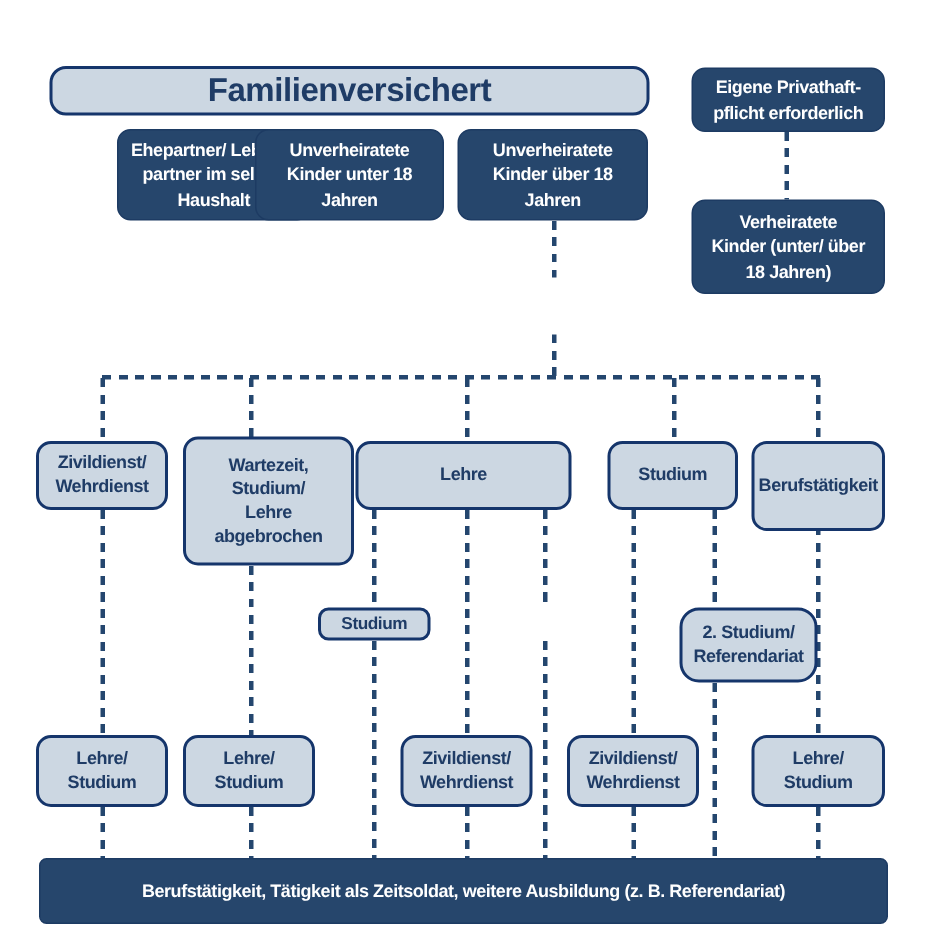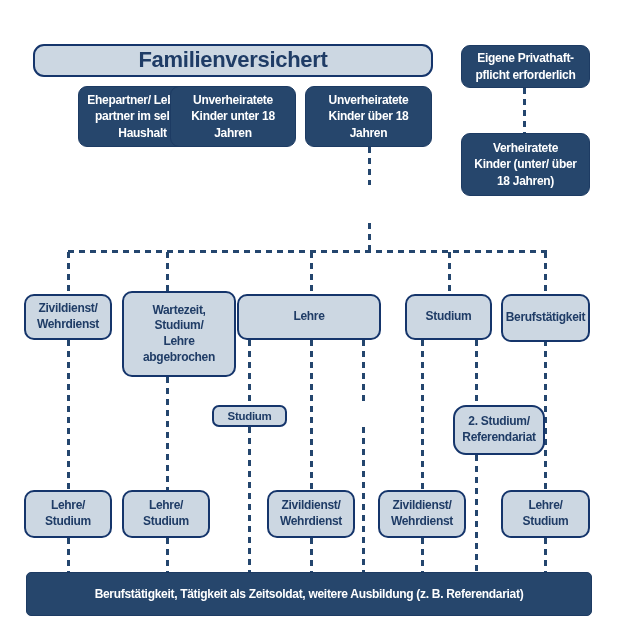--- a/index.html
+++ b/index.html
@@ -79,21 +79,21 @@
 
 
   <div class="box light" style="left:24px;top:294px;width:88px;height:46px;">Zivildienst/
 Wehrdienst</div>
   <div class="box light" style="left:122px;top:291px;width:114px;height:86px;">Wartezeit,
 Studium/
 Lehre
 abgebrochen</div>
   <div class="box light" style="left:237px;top:294px;width:144px;height:46px;">Lehre</div>
   <div class="box light" style="left:405px;top:294px;width:87px;height:46px;">Studium</div>
-  <div class="box light" style="left:501px;top:294px;width:89px;height:48px;padding:0 1px;text-align:right;">Berufstätigkeit</div>
+  <div class="box light" style="left:501px;top:294px;width:89px;height:60px;padding:0 1px;text-align:right;">Berufstätigkeit</div>
 
   <div class="box light small" style="left:212px;top:405px;width:75px;height:22px;">Studium</div>
   <div class="box light" style="left:453px;top:405px;width:92px;height:50px;border-radius:13px;">2. Studium/
 Referendariat</div>
 
   <div class="box light" style="left:24px;top:490px;width:88px;height:48px;">Lehre/
 Studium</div>
   <div class="box light" style="left:122px;top:490px;width:88px;height:48px;">Lehre/
 Studium</div>
   <div class="box light" style="left:267px;top:490px;width:88px;height:48px;">Zivildienst/

